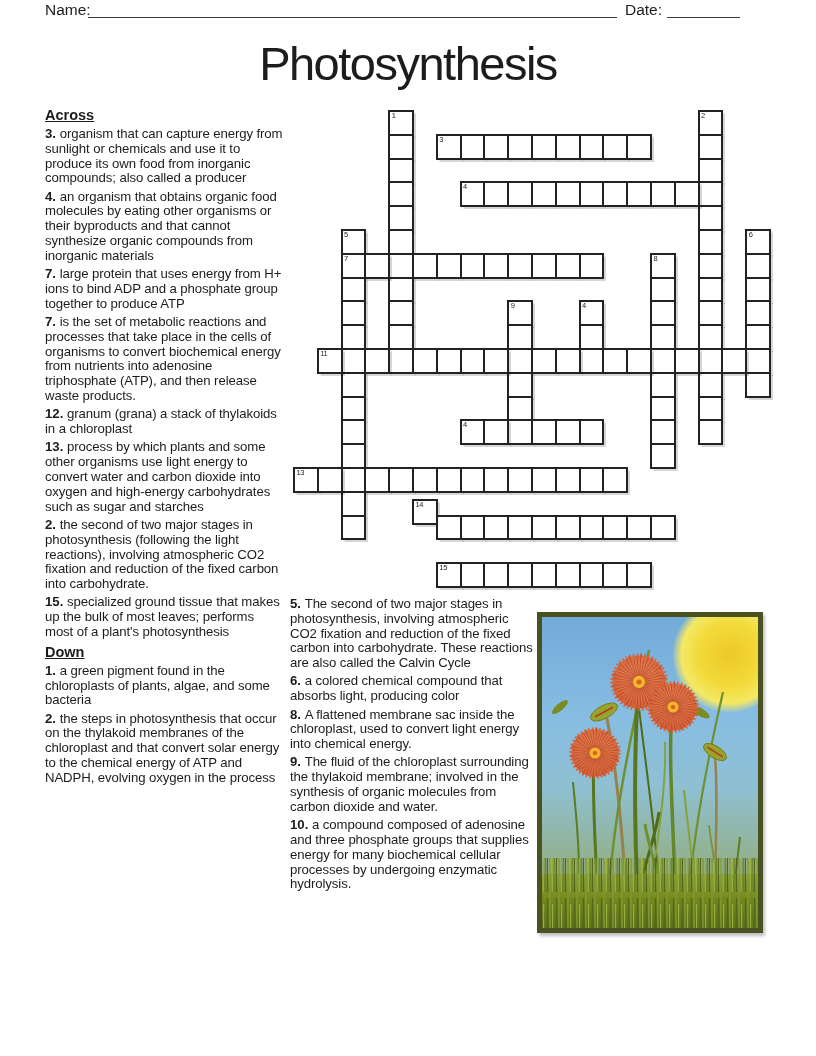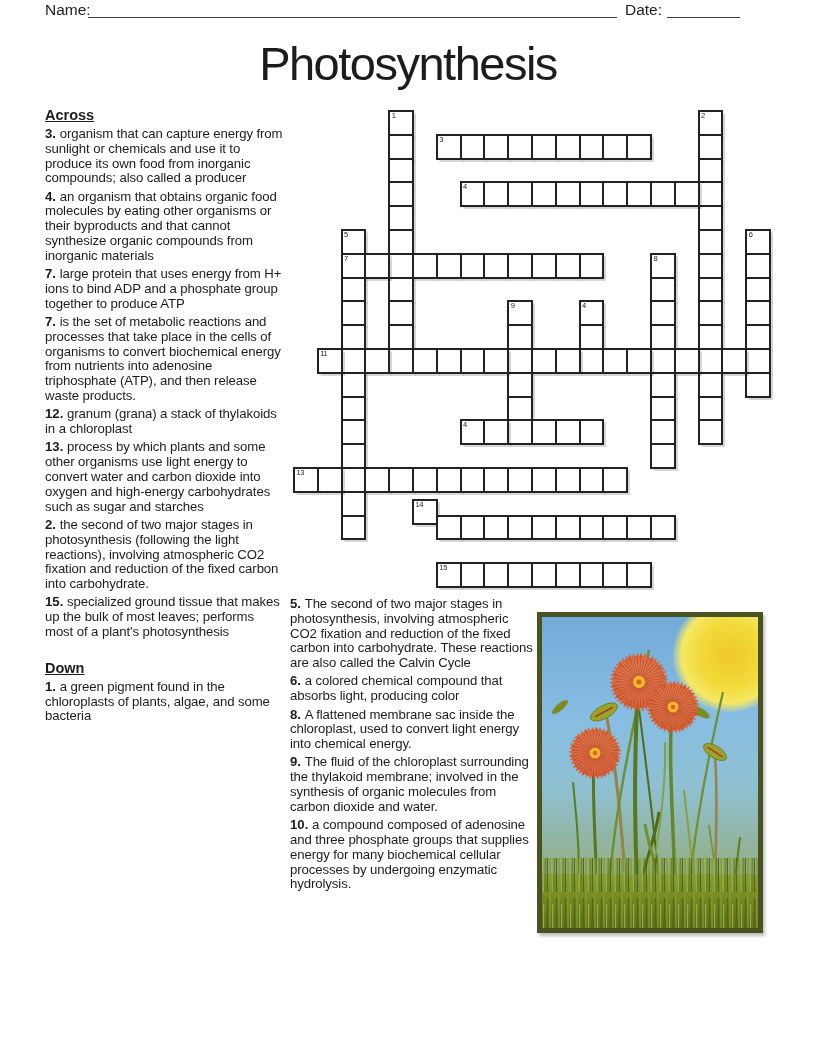--- a/index.html
+++ b/index.html
@@ -11,21 +11,21 @@
   .hdr-label{position:absolute;top:1px;font-size:15.5px;}
   .rule{position:absolute;top:0;height:17px;border-bottom:1.4px solid #3c3c3c;}
   #page-title{
     position:absolute;top:36px;left:0;width:100%;text-align:center;
     font-size:47px;letter-spacing:-1.5px;font-weight:400;
   }
   .clue-col{position:absolute;}
   #col-left{left:45px;top:107px;width:238px;}
   #col-mid{left:290px;top:597px;width:244px;}
   .clue-head{font-size:14.5px;font-weight:bold;text-decoration:underline;margin:0 0 4px 0;}
-  .head-down{margin-top:20px;}
+  .head-down{margin-top:4px;}
   .clue{font-size:13.2px;line-height:14.8px;margin:0 0 3.5px 0;letter-spacing:-0.1px;}
   .clue b{letter-spacing:0;}
   #grid{position:absolute;left:293px;top:110px;width:478px;height:478px;}
   .cell{
     position:absolute;width:25.8px;height:25.8px;box-sizing:border-box;
     border:2px solid #222;background:#fff;
     box-shadow:1.5px 1.5px 1px rgba(0,0,0,0.16);
   }
   .cnum{position:absolute;top:-1px;left:1.5px;font-size:7.5px;line-height:9px;letter-spacing:-0.3px;}
   #figure{position:absolute;left:537px;top:612px;width:226px;height:321px;box-shadow:2px 3px 3px rgba(0,0,0,0.25);}
@@ -49,20 +49,21 @@
       <p class="clue"><b>7. </b>large protein that uses energy from H+ ions to bind ADP and a phosphate group together to produce ATP</p>
       <p class="clue"><b>7. </b>is the set of metabolic reactions and processes that take place in the cells of organisms to convert biochemical energy from nutrients into adenosine triphosphate (ATP), and then release waste products.</p>
       <p class="clue"><b>12. </b>granum (grana) a stack of thylakoids in a chloroplast</p>
       <p class="clue"><b>13. </b>process by which plants and some other organisms use light energy to convert water and carbon dioxide into oxygen and high-energy carbohydrates such as sugar and starches</p>
       <p class="clue"><b>2. </b>the second of two major stages in photosynthesis (following the light reactions), involving atmospheric CO2 fixation and reduction of the fixed carbon into carbohydrate.</p>
       <p class="clue"><b>15. </b>specialized ground tissue that makes up the bulk of most leaves; performs most of a plant's photosynthesis</p>
     </div>
   <h3 class="clue-head head-down">Down</h3>
   <div>
       <p class="clue"><b>1. </b>a green pigment found in the chloroplasts of plants, algae, and some bacteria</p>
+      <p class="clue"><b>2. </b>the steps in photosynthesis that occur on the thylakoid membranes of the chloroplast and that convert solar energy to the chemical energy of ATP and NADPH, evolving oxygen in the process</p>
     </div>
 </div>
 
 <div class="clue-col" id="col-mid">
   <div>
       <p class="clue"><b>5. </b>The second of two major stages in photosynthesis, involving atmospheric CO2 fixation and reduction of the fixed carbon into carbohydrate. These reactions are also called the Calvin Cycle</p>
       <p class="clue"><b>6. </b>a colored chemical compound that absorbs light, producing color</p>
       <p class="clue"><b>8. </b>A flattened membrane sac inside the chloroplast, used to convert light energy into chemical energy.</p>
       <p class="clue"><b>9. </b>The fluid of the chloroplast surrounding the thylakoid membrane; involved in the synthesis of organic molecules from carbon dioxide and water.</p>
       <p class="clue"><b>10. </b>a compound composed of adenosine and three phosphate groups that supplies energy for many biochemical cellular processes by undergoing enzymatic hydrolysis.</p>

